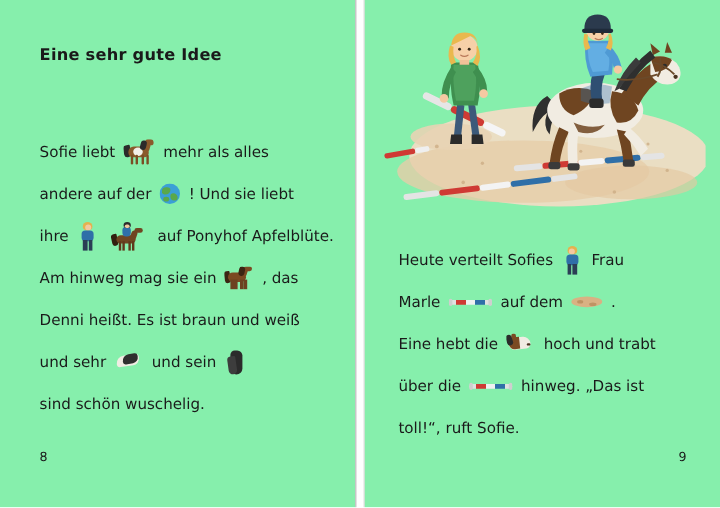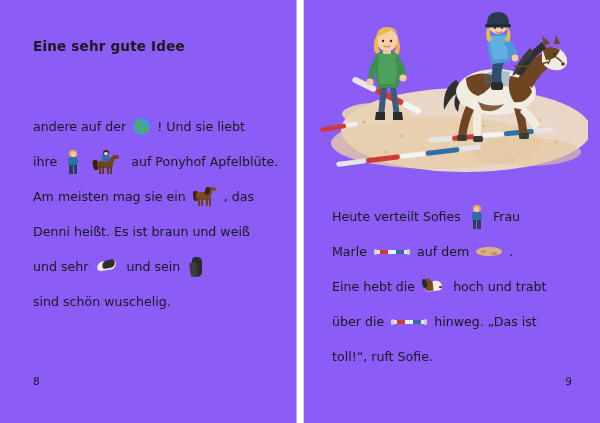--- a/index.html
+++ b/index.html
@@ -12,21 +12,21 @@
   #book {
     position: relative;
     width: 600px; height: 423px;
     background: #ffffff;
     overflow: hidden;
   }
   .page {
     position: absolute;
     top: 0;
     height: 423px;
-    background: #8b5cf6;
+    background: #86efac;
   }
   .page-left  { left: 0;   width: 296px; }
   .page-right { left: 304px; width: 296px; }
 
   .spine {
     position: absolute;
     left: 296px; top: 0;
     width: 8px; height: 423px;
     background: #ffffff;
     border-left: 1px solid #b9b9b9;
@@ -316,20 +316,29 @@
 <body>
 
 <div id="book">
 
   <div class="page page-left">
 
     <div class="chapter-title">Eine sehr gute Idee</div>
 
     <div class="text-block text-left">
 
+      <span class="line">
+        <span>Sofie liebt</span>
+        <span class="pic pic-horse">
+          <span class="tail"></span><span class="body"></span><span class="patch"></span>
+          <span class="neck"></span><span class="head"></span><span class="mane"></span>
+          <span class="leg l1"></span><span class="leg l2"></span><span class="leg l3"></span><span class="leg l4"></span>
+        </span>
+        <span>mehr als alles</span>
+      </span>
 
       <span class="line">
         <span>andere auf der</span>
         <span class="pic pic-globe">
           <span class="ball"></span><span class="land1"></span><span class="land2"></span><span class="land3"></span>
         </span>
         <span>! Und sie liebt</span>
       </span>
 
       <span class="line">
@@ -340,21 +349,21 @@
         </span>
         <span class="pic pic-rider">
           <span class="htail"></span><span class="hbody"></span><span class="hneck"></span><span class="hhead"></span>
           <span class="hleg a1"></span><span class="hleg a2"></span><span class="hleg a3"></span><span class="hleg a4"></span>
           <span class="rtorso"></span><span class="rhead"></span><span class="rface"></span>
         </span>
         <span>auf Ponyhof Apfelblüte.</span>
       </span>
 
       <span class="line">
-        <span>Am meisten mag sie ein</span>
+        <span>Am hinweg mag sie ein</span>
         <span class="pic pic-pony">
           <span class="tail"></span><span class="body"></span><span class="neck"></span><span class="head"></span><span class="mane"></span>
           <span class="leg l1"></span><span class="leg l2"></span><span class="leg l3"></span><span class="leg l4"></span>
         </span>
         <span>, das</span>
       </span>
 
       <span class="line">
         <span>Denni heißt. Es ist braun und weiß</span>
       </span>

